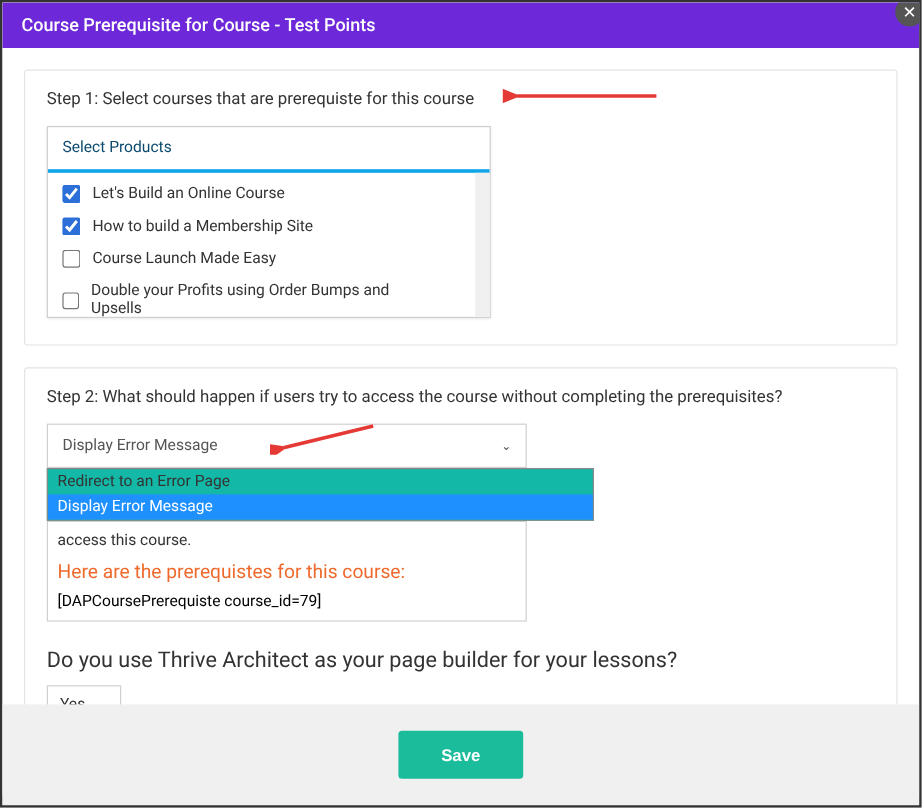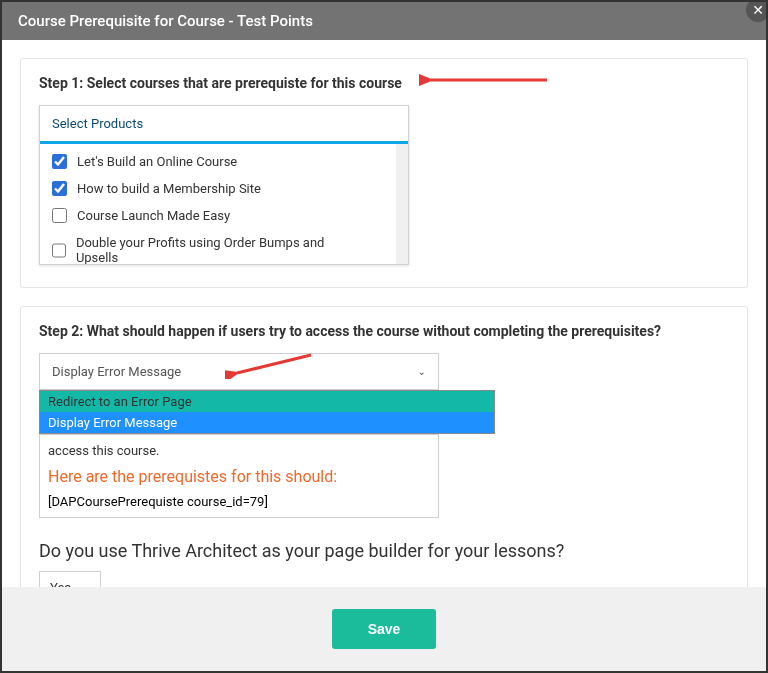--- a/index.html
+++ b/index.html
@@ -6,21 +6,21 @@
     body {
       font-family: -apple-system, BlinkMacSystemFont, "Segoe UI", Roboto, Arial, sans-serif;
       background: #fff;
       width: 768px;
       height: 673px;
       position: relative;
       overflow: hidden;
       border: 2px solid #333;
     }
     .modal-header {
-      background: #737373;
+      background: #6d28d9;
       color: #fff;
       padding: 10px 16px;
       font-size: 15px;
       font-weight: 500;
       position: relative;
     }
     .close-btn {
       position: absolute;
       top: -4px;
       right: -4px;
@@ -41,21 +41,21 @@
     }
     .step-box {
       border: 1px solid #e4e4e4;
       border-radius: 3px;
       padding: 16px 18px 22px;
       margin-bottom: 18px;
       position: relative;
     }
     .step-title {
       font-size: 14px;
-      font-weight: 700;
+      font-weight: 400;
       color: #333;
       margin-bottom: 14px;
     }
     .products-box {
       border: 1px solid #d0d0d0;
       width: 370px;
       position: relative;
       box-shadow: 0 1px 3px rgba(0,0,0,0.12);
     }
     .products-header {
@@ -244,21 +244,21 @@
           </svg>
       </div>
       <div class="dropdown-list">
         <div class="dropdown-option">Redirect to an Error Page</div>
         <div class="dropdown-option selected">Display Error Message</div>
       </div>
     </div>
 
     <div class="msg-outer-box">
       <div class="msg-obscured">access this course.</div>
-      <div class="content-orange" style="margin-top:6px;">Here are the prerequistes for this should:</div>
+      <div class="content-orange" style="margin-top:6px;">Here are the prerequistes for this course:</div>
       <div style="font-size:13px;">[DAPCoursePrerequiste course_id=79]</div>
     </div>
 
     <div class="thrive-q">Do you use Thrive Architect as your page builder for your lessons?</div>
     <div class="thrive-select">
       <span>Yes</span>
       <span class="chev">⌄</span>
     </div>
   </div>
 

